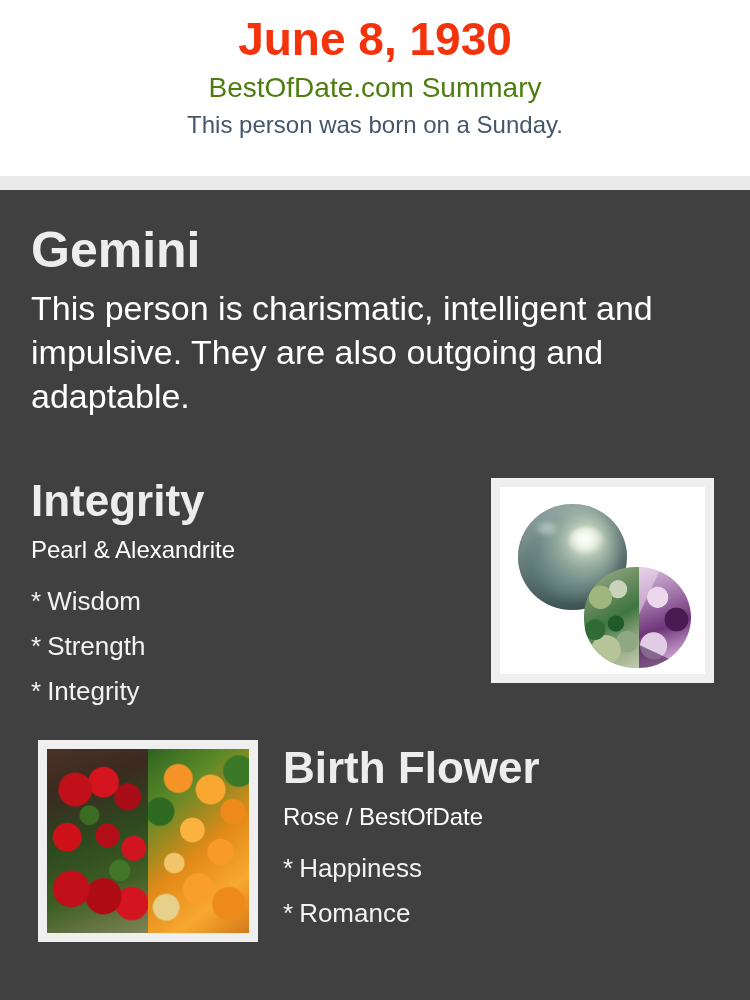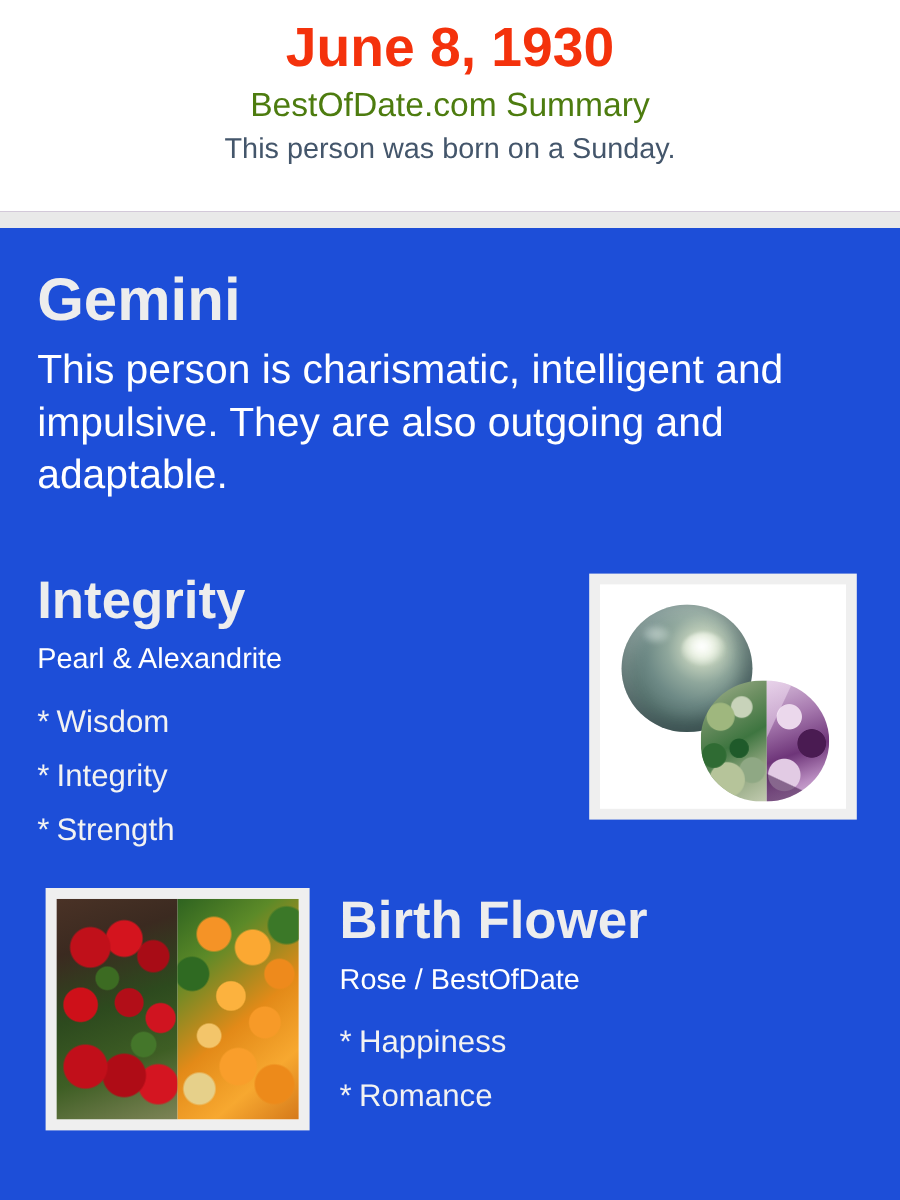--- a/index.html
+++ b/index.html
@@ -62,21 +62,21 @@
     height: 14px;
     background: #E9E9E9;
   }
 
   
   .body-section {
     position: absolute;
     left: 0; top: 190px;
     width: 750px;
     height: 810px;
-    background: #1d4ed8;
+    background: #404040;
   }
 
   
   .zodiac {
     position: absolute;
     left: 31px; top: 30px;
     width: 680px;
   }
   .zodiac-title {
     margin: 0;
@@ -284,24 +284,24 @@
     </div>
 
     <div class="birthstone-text">
       <h2 class="section-heading">Integrity</h2>
       <div class="section-sub">Pearl &amp; Alexandrite</div>
       <ul class="trait-list">
         <li>
           <span class="trait-star">*</span><span>Wisdom</span>
         </li>
         <li>
+          <span class="trait-star">*</span><span>Strength</span>
+        </li>
+        <li>
           <span class="trait-star">*</span><span>Integrity</span>
-        </li>
-        <li>
-          <span class="trait-star">*</span><span>Strength</span>
         </li>
       </ul>
     </div>
 
     <div class="photo-frame" id="birthstone-frame">
       <div class="photo-inner">
         <div class="pearl">
           <div class="pearl-hilite"></div>
           <div class="pearl-hilite2"></div>
         </div>

